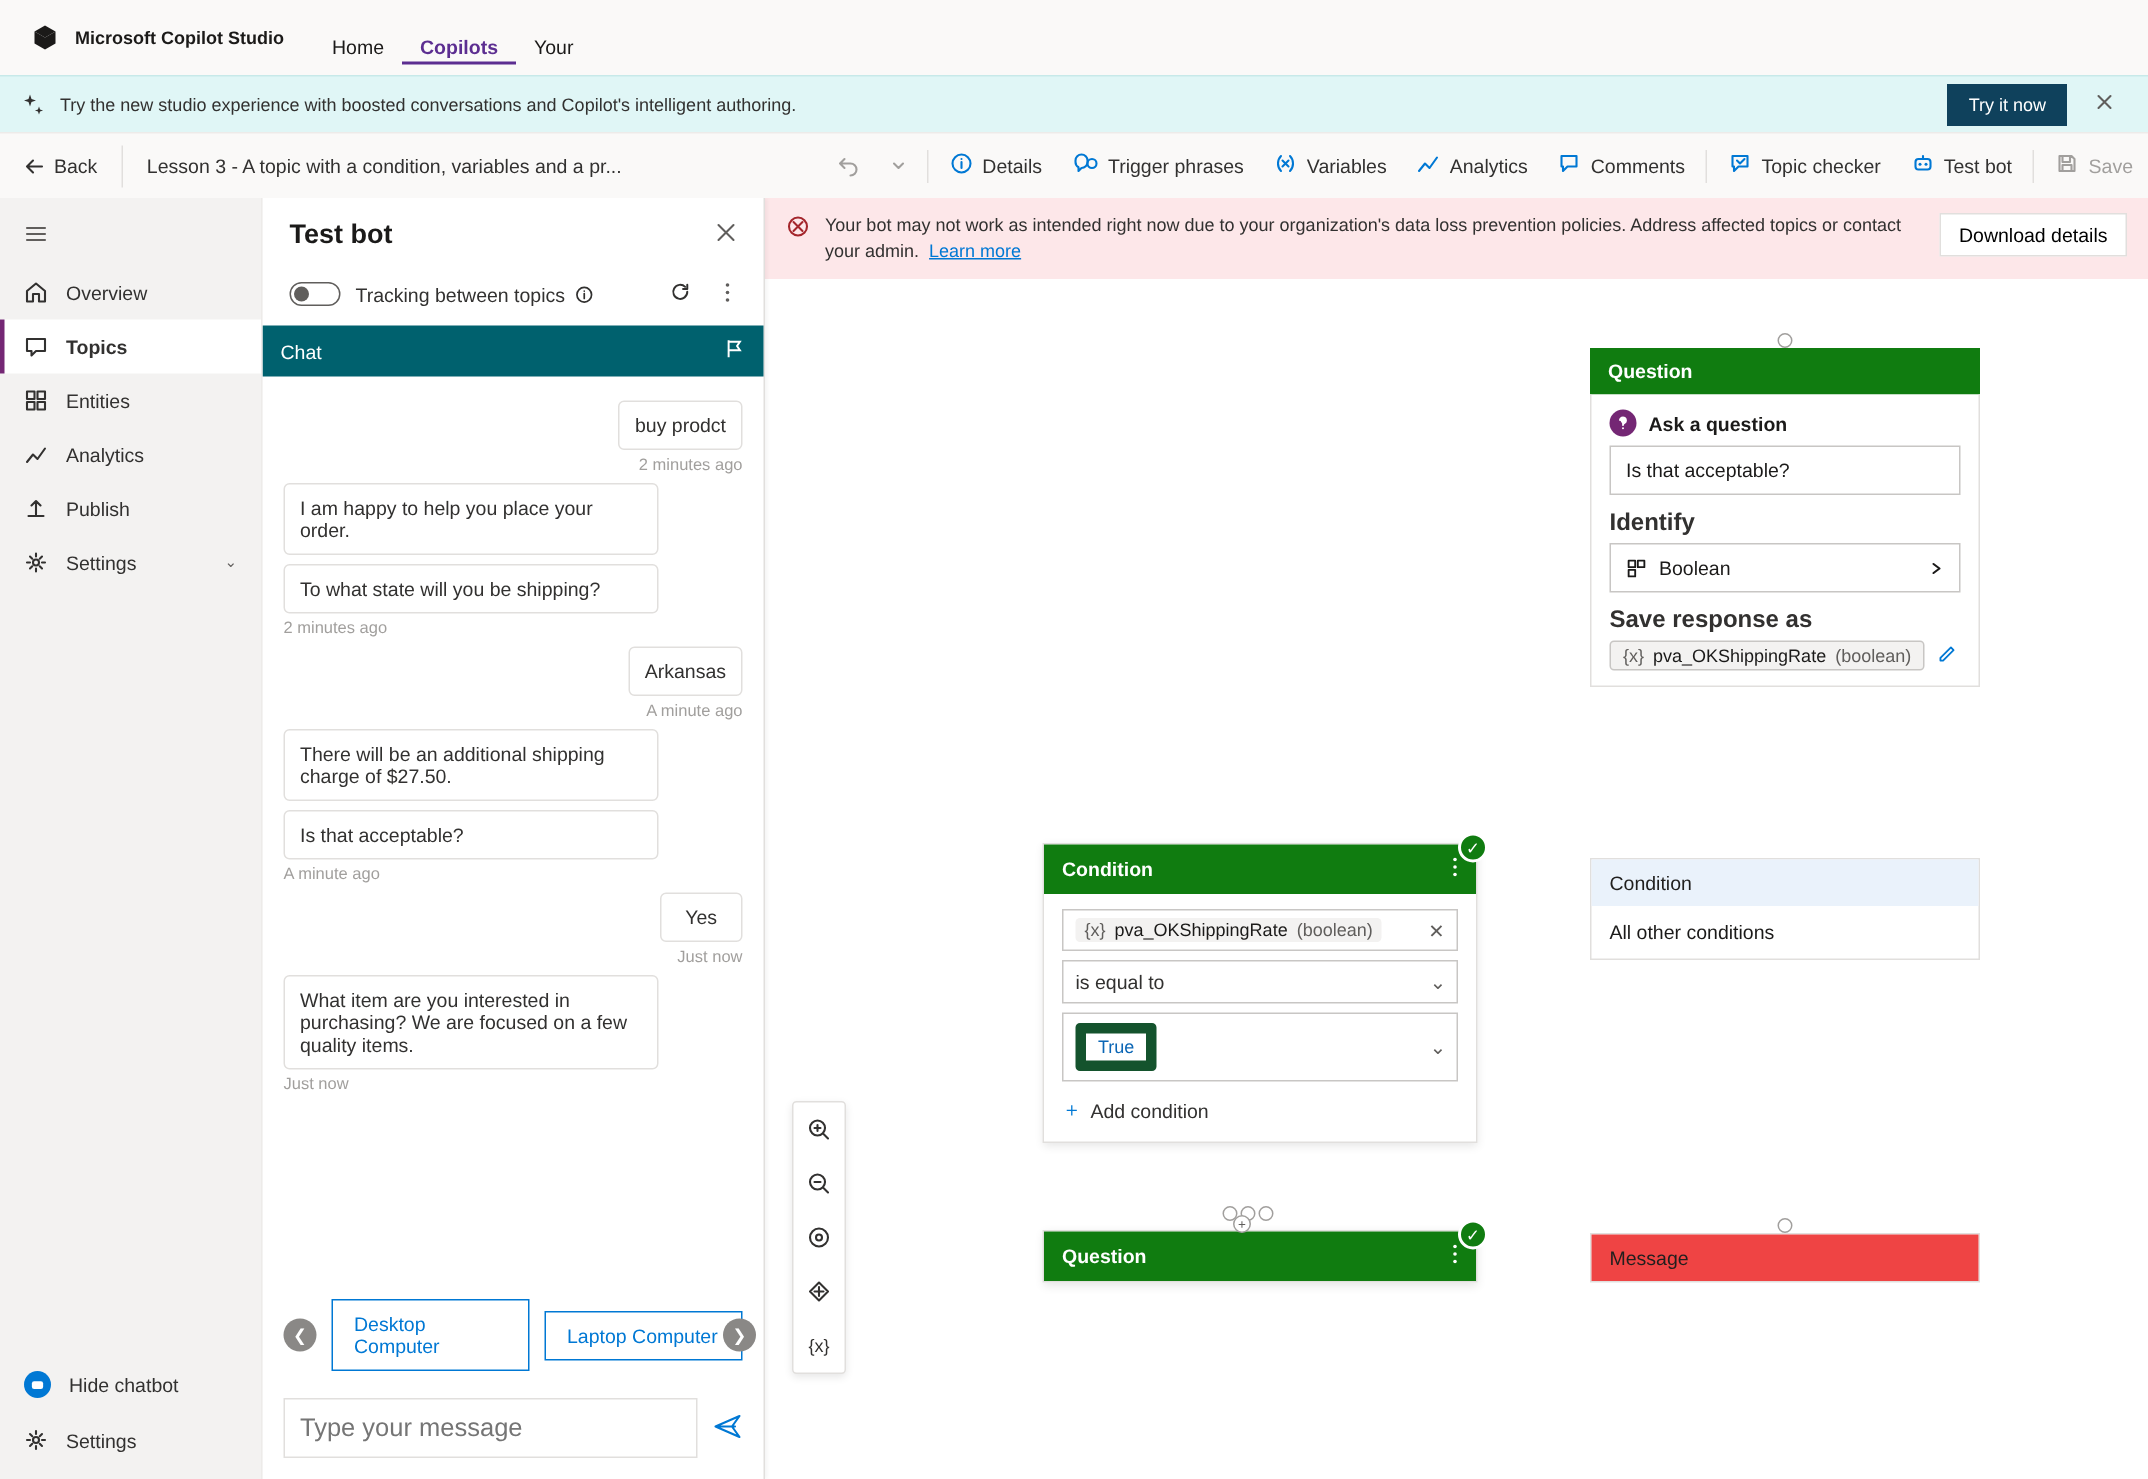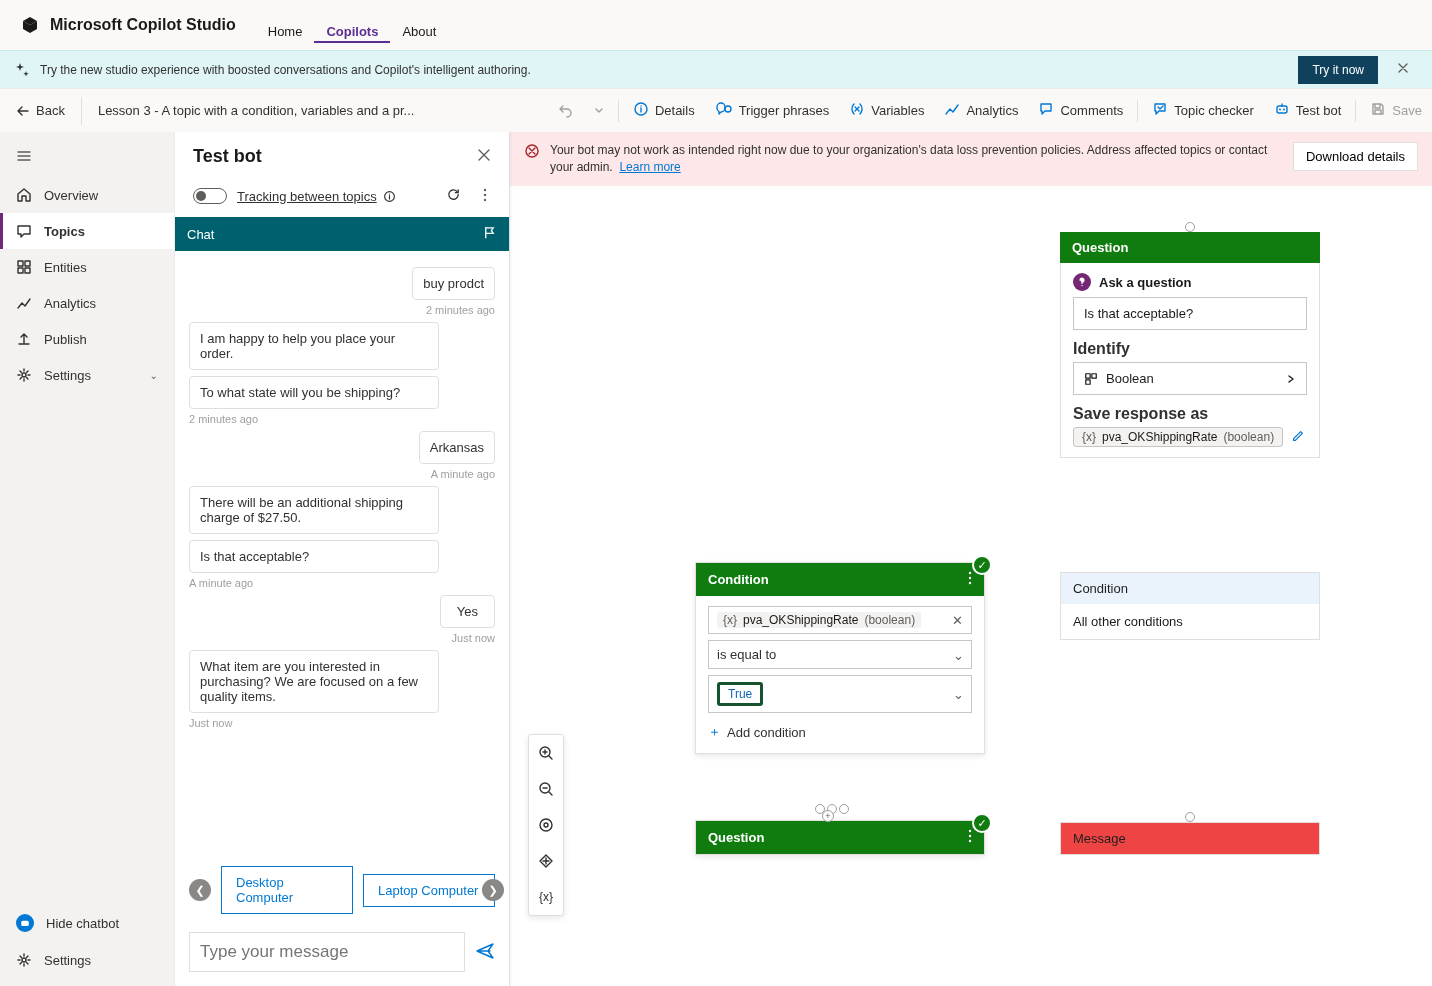--- a/index.html
+++ b/index.html
@@ -26,21 +26,21 @@
     overflow: hidden;
   }
   .stroke { fill: none; stroke: currentColor; stroke-width: 1.4; stroke-linecap: round; stroke-linejoin: round; }
   .fill { fill: currentColor; }
 
   
   .top-header {
     height: 50px; display: flex; align-items: center;
     padding: 0 20px; background: var(--bg-app);
   }
-  .top-header .title { font-size: 16px; font-weight: 600; margin-right: 20px; display:flex; align-items:center; gap:10px;}
+  .top-header .title { font-size: 12px; font-weight: 600; margin-right: 20px; display:flex; align-items:center; gap:10px;}
   .top-header .nav-item { font-size: 13px; color: var(--text); padding: 0 12px; height: 36px; line-height: 50px; cursor: pointer; }
   .top-header .nav-item.active { color: #5c2e91; border-bottom: 2px solid #5c2e91; font-weight:600; }
 
   
   .banner {
     height: 38px; background: var(--banner); display: flex; align-items: center;
     padding: 0 14px; font-size: 12px; color: #323130; gap: 10px;
     border-top: 1px solid #c7e9e9;
   }
   .banner .spacer { flex: 1; }
@@ -85,21 +85,21 @@
     box-shadow: 1px 0 3px rgba(0,0,0,.05);
     flex-shrink: 0;
     z-index: 5;
   }
   .testbot .head { display:flex; align-items:center; padding: 14px 18px; }
   .testbot .head h2 { font-size:18px; font-weight:600; margin:0; flex:1;}
   .testbot .head .x { cursor:pointer; color:#605e5c;}
   .testbot .row-toggle { display:flex; align-items:center; padding: 6px 18px 12px; gap:10px;}
   .toggle { width:34px; height:16px; border-radius:10px; border:1px solid #605e5c; position:relative; cursor:pointer; }
   .toggle::after{ content:""; width:10px; height:10px; border-radius:50%; background:#605e5c; position:absolute; left:2px; top:2px;}
-  .row-toggle .lbl { font-size:13px; color:#323130; flex:1; display:flex; align-items:center; gap:6px;text-decoration:underline;}
+  .row-toggle .lbl { font-size:13px; color:#323130; flex:1; display:flex; align-items:center; gap:6px;}
   .row-toggle .reload { cursor:pointer; color:#323130; margin-right:8px;}
   .row-toggle .dots { cursor:pointer; color:#605e5c; padding:0 4px;}
 
   .chatbar { background: var(--teal); color:#fff; display:flex; align-items:center; padding: 8px 12px; }
   .chatbar .lab { flex:1; font-size:13px; }
   .chatbar .flag { cursor:pointer; }
 
   .messages { flex:1; overflow-y:auto; padding: 10px 14px; }
   .mr { display:flex; flex-direction:column; }
   .bubble { border:1px solid #e1dfdd; border-radius:4px; padding:8px 10px; font-size:13px; color:#323130; max-width: 250px; background:#fff; margin-top:6px;}
@@ -137,21 +137,21 @@
   .node-head .caret { margin-left:auto; cursor:pointer;}
   .badge-check { position:absolute; right:-8px; top:-8px; width:20px; height:20px; background:#107c10; border-radius:50%; border:2px solid #fff; display:flex; align-items:center; justify-content:center; color:#fff; font-size:11px;}
   .cond-sel { display:block; width:100%; border:1px solid #c8c6c4; padding:6px 8px; color:#323130; margin-top:6px; background:#fff;}
   .cond-sel::after{ content:""; }
   .sel-wrap { position:relative; }
   .sel-wrap .chev{ position:absolute; right:8px; top:50%; transform:translateY(-50%); color:#605e5c; pointer-events:none;}
   .pill { display:inline-flex; align-items:center; gap:6px; padding:2px 8px; border:1px solid #c8c6c4; border-radius:3px; background:#f3f2f1; font-size:12px;}
   .add-cond { display:flex; align-items:center; gap:6px; color:#323130; padding:10px 0 2px; cursor:pointer;}
   .add-cond .plus{ color:var(--link);}
 
-  .tag-blue { display:inline-block; border:3px solid #14532d; color:#0b66b5; padding:2px 8px; border-radius:3px; font-size:12px;}
+  .tag-blue { display:inline-block; border:7px solid #14532d; color:#0b66b5; padding:2px 8px; border-radius:3px; font-size:12px;}
 
   .simple-head { padding:8px 12px; font-weight:normal; font-size:13px; }
   .simple-head.cond { background:#eaf2fb; color:#201f1e;}
   .simple-head.msg { background:#ef4444; color:#201f1e;}
   .field-lbl { font-size:16px; font-weight:600; color:#323130; margin:10px 0 4px; display:block;}
   .field-box { border:1px solid #c8c6c4; padding:8px 10px; display:flex; align-items:center; gap:8px;}
 
   .connector-dot { position:absolute; width:10px; height:10px; background:#fff; border:1px solid #a19f9d; border-radius:50%;}
 
 </style>
@@ -162,21 +162,21 @@
   <div class="title">
     <svg width="20" height="20" viewBox="0 0 20 20">
         <path class="fill" fill="#0078d4" d="M3 6 L10 2 L17 6 L10 10 Z"></path>
         <path class="fill" fill="#50c0e8" d="M3 6 L10 10 L10 18 L3 14 Z"></path>
         <path class="fill" fill="#0f6cbd" d="M17 6 L10 10 L10 18 L17 14 Z"></path>
       </svg>
     <span>Microsoft Copilot Studio</span>
   </div>
   <div class="nav-item">Home</div>
   <div class="nav-item active">Copilots</div>
-  <div class="nav-item">About</div>
+  <div class="nav-item">Your</div>
 </div>
 
 <div class="banner">
   <svg width="16" height="16" viewBox="0 0 16 16">
       <path class="fill" fill="#0d8387" d="M6 1l1 3 3 1-3 1-1 3-1-3-3-1 3-1zM12 9l.7 2 2 .7-2 .7-.7 2-.7-2-2-.7 2-.7z"></path>
     </svg>
   <span>Try the new studio experience with boosted conversations and Copilot's intelligent authoring.</span>
   <span class="spacer"></span>
   <button class="try-btn">Try it now</button>
   <span class="close-x">

